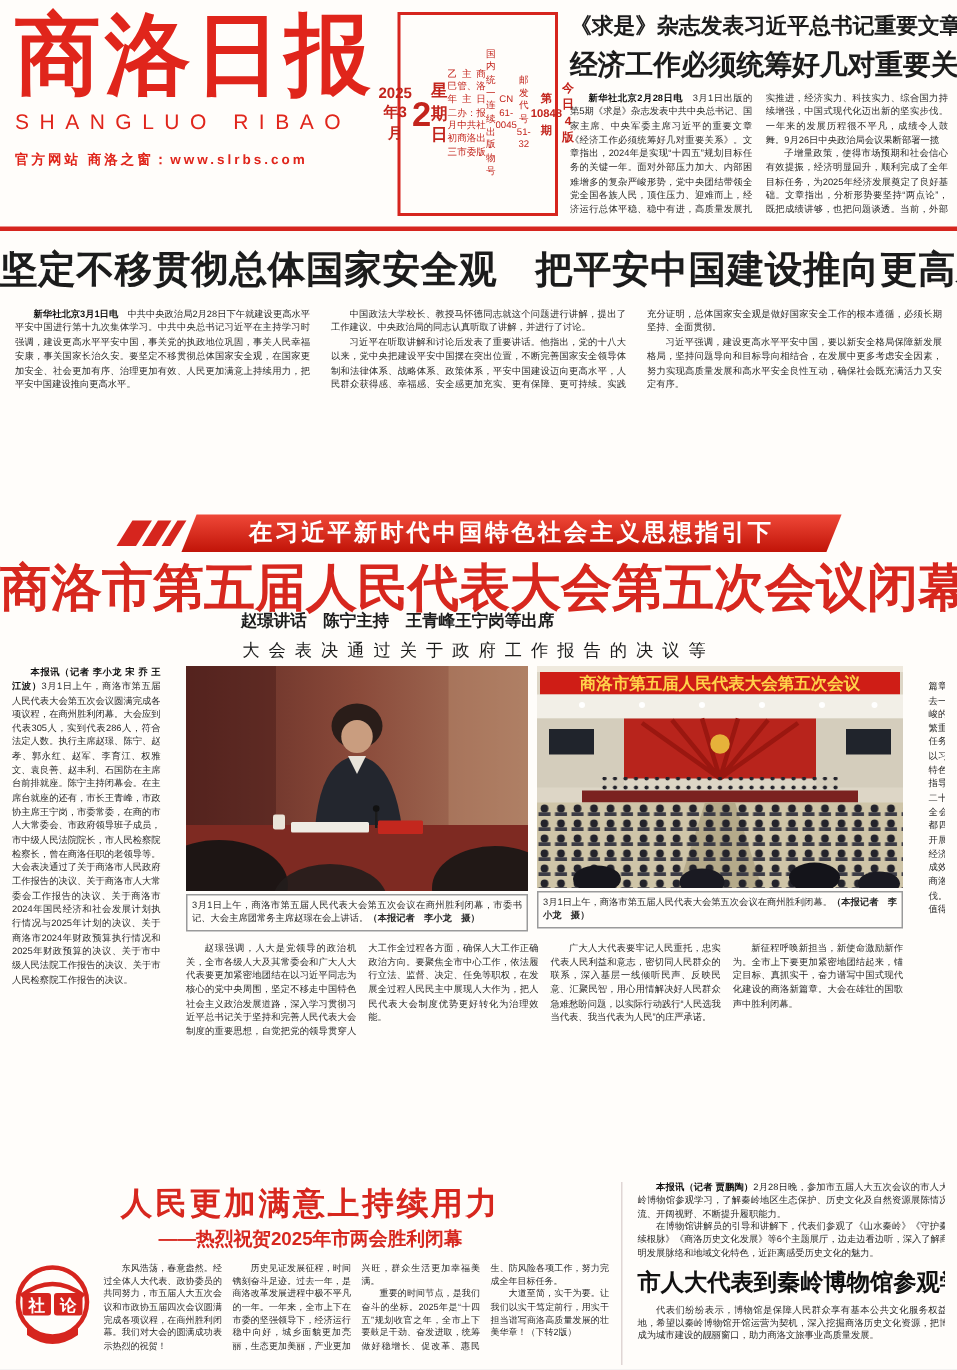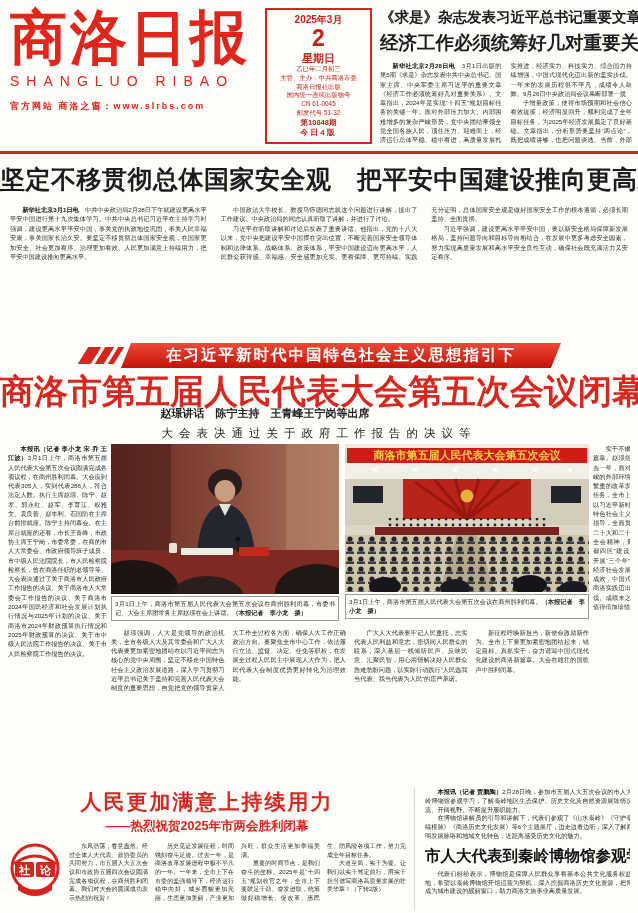--- a/index.html
+++ b/index.html
@@ -7,21 +7,21 @@
         font-family:"Liberation Sans",sans-serif;color:#1c1c1c;}
   
   .masthead{position:absolute;top:0;left:0;width:638px;height:152px;}
   .logo{position:absolute;left:10px;top:6px;width:250px;text-align:left;}
   .logo-title{font-family:"DejaVu Serif","Liberation Serif",serif;font-weight:900;
               font-size:57px;line-height:1.1;color:#e0251b;letter-spacing:3px;
               transform:scaleY(1.04);white-space:nowrap;}
   .logo-pinyin{margin-top:4px;font-size:14px;font-weight:normal;color:#e0251b;letter-spacing:7px;}
   .logo-site{margin-top:11px;font-size:9px;font-weight:bold;color:#e0251b;letter-spacing:2px;}
   .datebox{position:absolute;left:265px;top:8px;width:103px;height:132px;border:2px solid #d6251e;
-           display:flex;flex-direction:column;align-items:center;justify-content:center;
+           display:flex;flex-direction:row;align-items:center;justify-content:center;
            color:#c3241c;text-align:center;line-height:1.35;}
   .db-ym{font-size:10px;font-weight:bold;}
   .db-day{font-size:23px;font-weight:bold;line-height:1.05;}
   .db-week{font-size:11px;font-weight:bold;}
   .db-s{font-size:6.4px;}
   .db-issue{font-size:7.5px;font-weight:bold;margin-top:1px;}
   .db-pages{font-size:8px;font-weight:bold;letter-spacing:2px;}
   .qiushi{position:absolute;left:380px;top:8px;width:252px;}
   .q-kicker{font-size:14.5px;font-weight:bold;white-space:nowrap;}
   .q-head{font-size:18.5px;font-weight:900;margin-top:3px;white-space:nowrap;}
@@ -47,21 +47,21 @@
               padding:2px 40px;}
   .banner-box span{display:inline-block;transform:skewX(22deg);color:#fff;font-size:15.5px;
                    font-weight:bold;letter-spacing:2px;white-space:nowrap;}
   .c-head{position:absolute;top:369px;left:0;width:638px;text-align:center;color:#d7271e;
           font-size:34px;font-weight:900;white-space:nowrap;}
   .c-deck1{position:absolute;top:406px;left:0;width:530px;text-align:center;font-size:11px;
            font-weight:bold;}
   .c-deck2{position:absolute;top:426px;left:0;width:638px;text-align:center;font-size:11.5px;
            letter-spacing:6px;}
   
-  .main{position:absolute;top:444px;left:8px;width:622px;height:338px;display:flex;gap:4px;
+  .main{position:absolute;top:444px;left:8px;width:622px;height:338px;display:flex;gap:17px;
         overflow:hidden;}
   .tiny{font-size:6.2px;line-height:1.5;text-align:justify;color:#2a2a2a;}
   .tiny p{margin:0;text-indent:2em;}
   .mcol-l{width:99px;flex:none;}
   .mcol-r{width:57px;flex:none;}
   .mcenter{flex:1;display:flex;flex-direction:column;}
   .photos{display:flex;gap:6px;}
   .fig{display:flex;flex-direction:column;}
   .fig1{width:228px;}
   .fig2{width:244px;}

